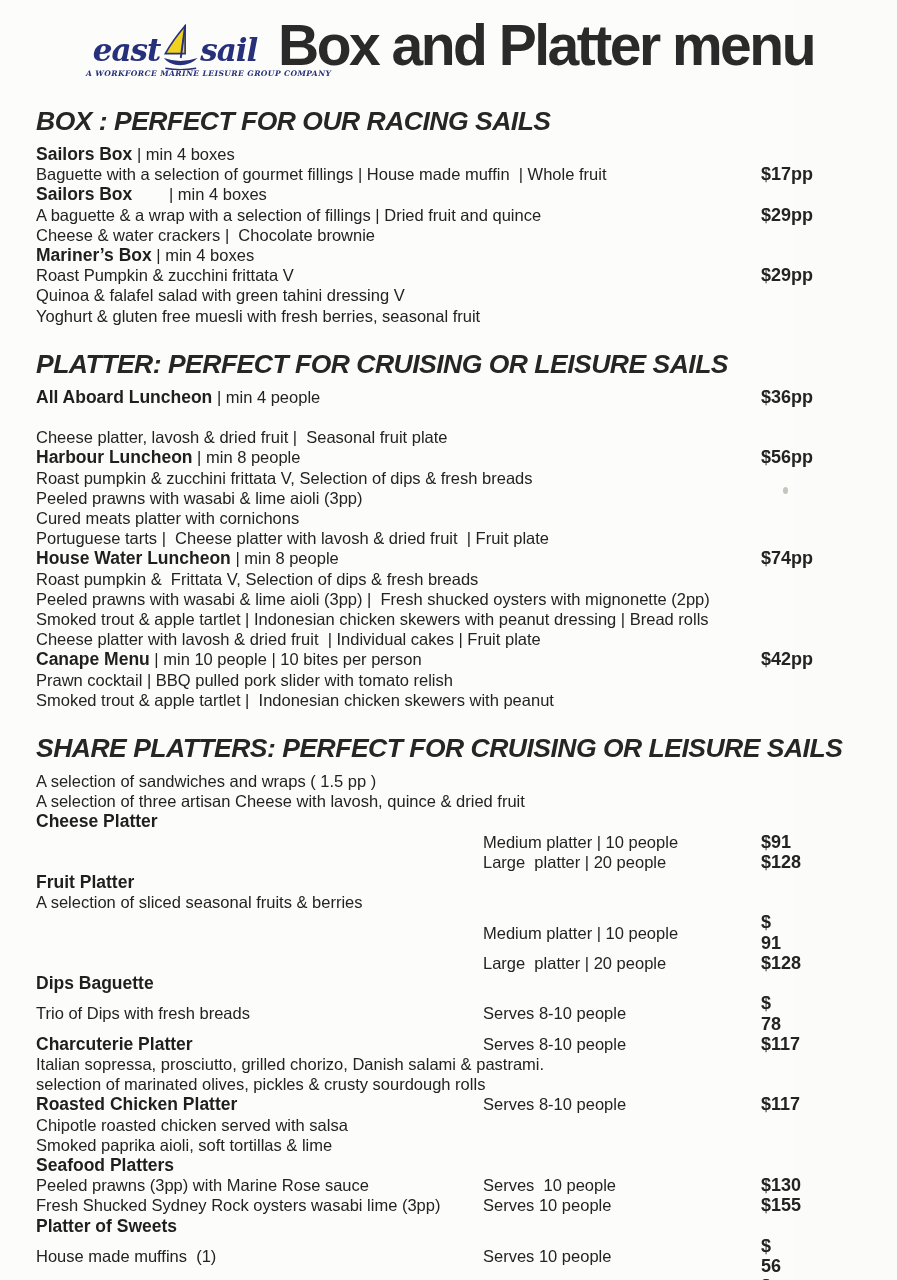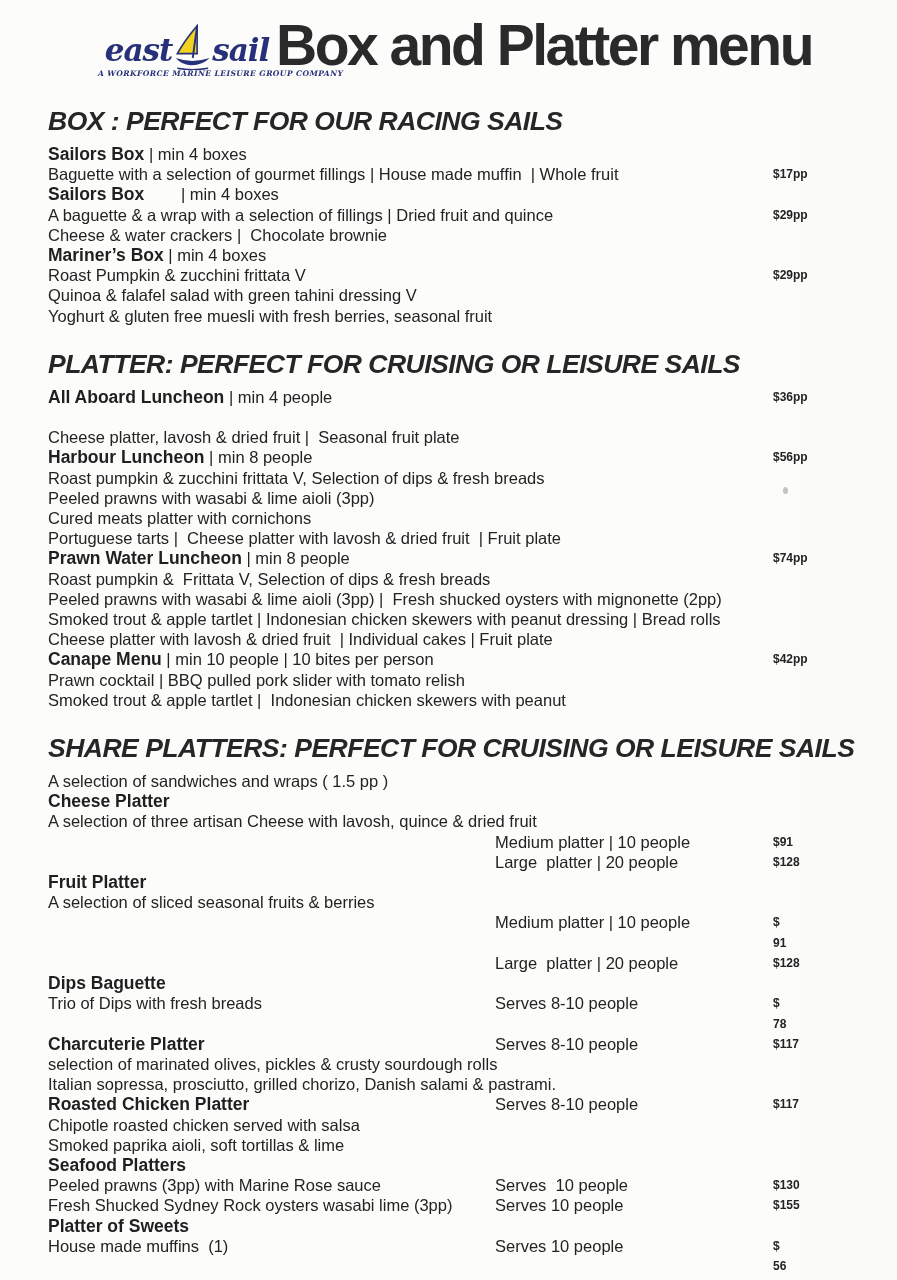--- a/index.html
+++ b/index.html
@@ -7,21 +7,21 @@
   body {
     background: #fbfbf9;
     color: #232323;
     font-family: "Liberation Sans", sans-serif;
     overflow: hidden;
   }
   .page {
     position: relative;
     width: 795px;
     height: 1280px;
-    padding: 16px 38px 0 48px;
+    padding: 16px 38px 0 36px;
     background: #fcfcfa;
   }
   
   .header { display: flex; align-items: flex-start; margin-bottom: 28px; }
   .logo-block { margin-left: 50px; width: 178px; flex: none; text-align: center; padding-top: 8px; }
   .brand-line { display: flex; align-items: flex-end; justify-content: center; }
   .brand-word {
     font-family: "DejaVu Serif", serif;
     font-style: italic;
     font-weight: bold;
@@ -37,39 +37,40 @@
     font-size: 7.6px;
     letter-spacing: 0.4px;
     margin-top: 3px;
     white-space: nowrap;
   }
   .page-title {
     font-size: 57px;
     font-weight: bold;
     letter-spacing: -2.5px;
     color: #2a2a2a;
+    margin-left: 14px;
     line-height: 1.05;
     white-space: nowrap;
   }
   
   .section { margin-top: 23px; }
   .section:first-child { margin-top: 0; }
   .section-heading {
     font-size: 26.5px;
     font-weight: bold;
     font-style: italic;
     letter-spacing: -0.5px;
     color: #262626;
     margin-bottom: 7px;
     white-space: nowrap;
   }
-  .row { display: flex; line-height: 20.2px; min-height: 20.2px; }
+  .row { display: flex; line-height: 20.2px; min-height: 20.2px; align-items: center; }
   .cell-left  { width: 447px; flex: none; white-space: pre-wrap; font-size: 16.5px; overflow: visible; }
   .cell-mid   { width: 278px; flex: none; white-space: pre-wrap; font-size: 16.5px; }
-  .cell-price { flex: 1; white-space: pre-wrap; font-size: 12px; font-weight: bold; }
+  .cell-price { flex: 1; white-space: pre-wrap; font-size: 18px; font-weight: bold; }
   .item-name  { font-size: 17.5px; font-weight: bold; color: #1f1f1f; }
   .item-suffix, .item-text { font-size: 16.5px; font-weight: normal; }
   .cell-left.nowrap { white-space: pre; }
   
   .scan-speck {
     position: absolute; right: 7px; top: 487px;
     width: 5px; height: 7px; border-radius: 50%;
     background: #b9b5ae; opacity: 0.8;
   }
 </style>
@@ -179,21 +180,21 @@
           <span class="cell-left nowrap"><span class="item-text">Cured meats platter with cornichons</span></span>
           <span class="cell-mid"></span>
           <span class="cell-price"></span>
         </div>
         <div class="row">
           <span class="cell-left nowrap"><span class="item-text">Portuguese tarts |  Cheese platter with lavosh &amp; dried fruit  | Fruit plate</span></span>
           <span class="cell-mid"></span>
           <span class="cell-price"></span>
         </div>
         <div class="row">
-          <span class="cell-left"><b class="item-name">Prawn Water Luncheon</b><span class="item-suffix"> | min 8 people</span></span>
+          <span class="cell-left"><b class="item-name">House Water Luncheon</b><span class="item-suffix"> | min 8 people</span></span>
           <span class="cell-mid"></span>
           <span class="cell-price">$74pp</span>
         </div>
         <div class="row">
           <span class="cell-left nowrap"><span class="item-text">Roast pumpkin &amp;  Frittata V, Selection of dips &amp; fresh breads</span></span>
           <span class="cell-mid"></span>
           <span class="cell-price"></span>
         </div>
         <div class="row">
           <span class="cell-left nowrap"><span class="item-text">Peeled prawns with wasabi &amp; lime aioli (3pp) |  Fresh shucked oysters with mignonette (2pp)</span></span>
@@ -227,26 +228,26 @@
         </div>
       </div>
       <div class="section">
         <div class="section-heading">SHARE PLATTERS: PERFECT FOR CRUISING OR LEISURE SAILS</div>
         <div class="row">
           <span class="cell-left nowrap"><span class="item-text">A selection of sandwiches and wraps ( 1.5 pp )</span></span>
           <span class="cell-mid"></span>
           <span class="cell-price"></span>
         </div>
         <div class="row">
+          <span class="cell-left nowrap"><span class="item-text">A selection of three artisan Cheese with lavosh, quince &amp; dried fruit</span></span>
+          <span class="cell-mid"></span>
+          <span class="cell-price"></span>
+        </div>
+        <div class="row">
           <span class="cell-left"><b class="item-name">Cheese Platter</b></span>
-          <span class="cell-mid"></span>
-          <span class="cell-price"></span>
-        </div>
-        <div class="row">
-          <span class="cell-left nowrap"><span class="item-text">A selection of three artisan Cheese with lavosh, quince &amp; dried fruit</span></span>
           <span class="cell-mid"></span>
           <span class="cell-price"></span>
         </div>
         <div class="row">
           <span class="cell-left"></span>
           <span class="cell-mid">Medium platter | 10 people</span>
           <span class="cell-price">$91</span>
         </div>
         <div class="row">
           <span class="cell-left"></span>
@@ -282,26 +283,26 @@
           <span class="cell-left nowrap"><span class="item-text">Trio of Dips with fresh breads</span></span>
           <span class="cell-mid">Serves 8-10 people</span>
           <span class="cell-price">$  78</span>
         </div>
         <div class="row">
           <span class="cell-left"><b class="item-name">Charcuterie Platter</b></span>
           <span class="cell-mid">Serves 8-10 people</span>
           <span class="cell-price">$117</span>
         </div>
         <div class="row">
+          <span class="cell-left nowrap"><span class="item-text">Italian sopressa, prosciutto, grilled chorizo, Danish salami &amp; pastrami.</span></span>
+          <span class="cell-mid"></span>
+          <span class="cell-price"></span>
+        </div>
+        <div class="row">
           <span class="cell-left nowrap"><span class="item-text">selection of marinated olives, pickles &amp; crusty sourdough rolls</span></span>
-          <span class="cell-mid"></span>
-          <span class="cell-price"></span>
-        </div>
-        <div class="row">
-          <span class="cell-left nowrap"><span class="item-text">Italian sopressa, prosciutto, grilled chorizo, Danish salami &amp; pastrami.</span></span>
           <span class="cell-mid"></span>
           <span class="cell-price"></span>
         </div>
         <div class="row">
           <span class="cell-left"><b class="item-name">Roasted Chicken Platter</b></span>
           <span class="cell-mid">Serves 8-10 people</span>
           <span class="cell-price">$117</span>
         </div>
         <div class="row">
           <span class="cell-left nowrap"><span class="item-text">Chipotle roasted chicken served with salsa</span></span>

